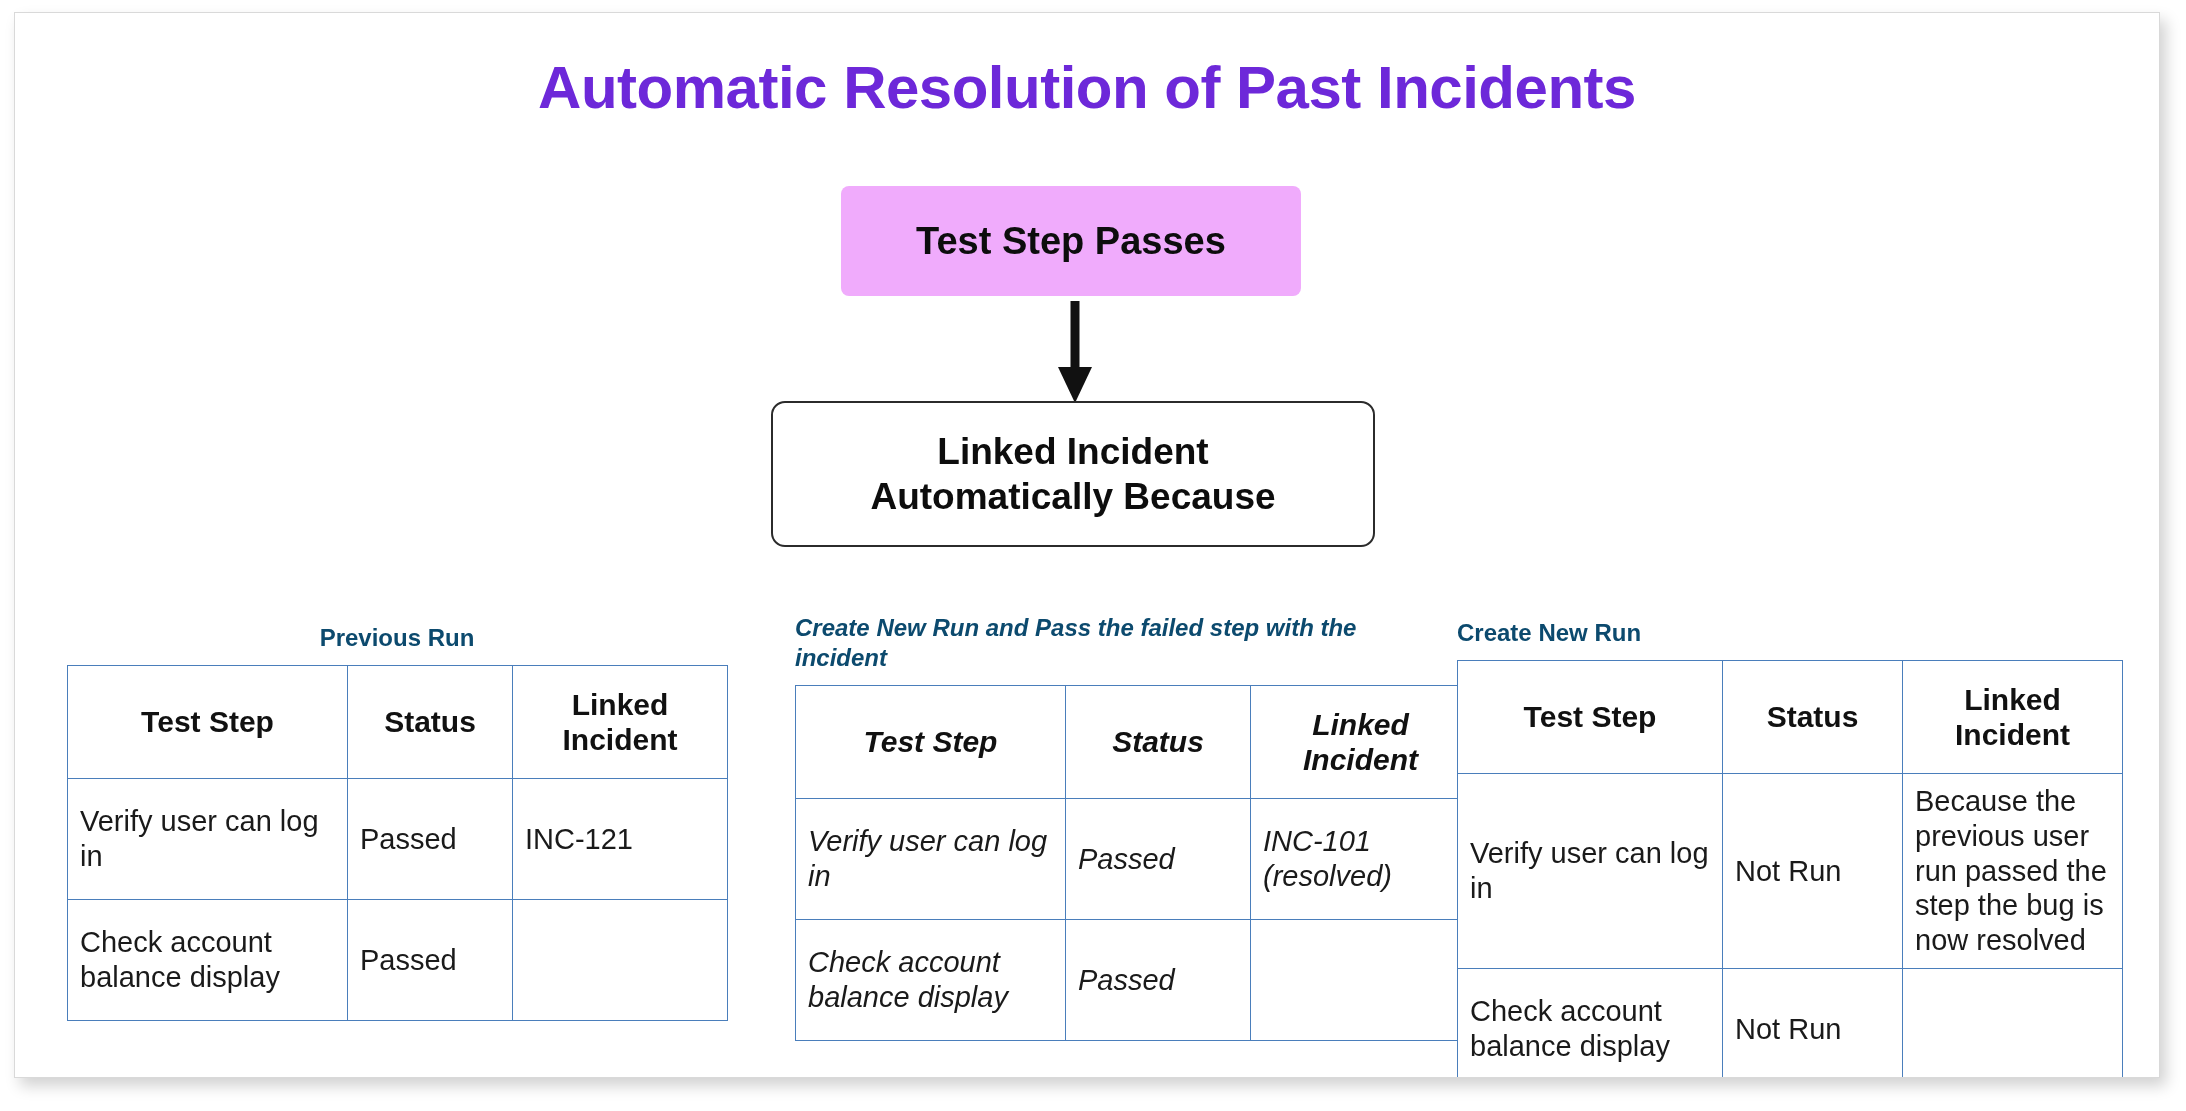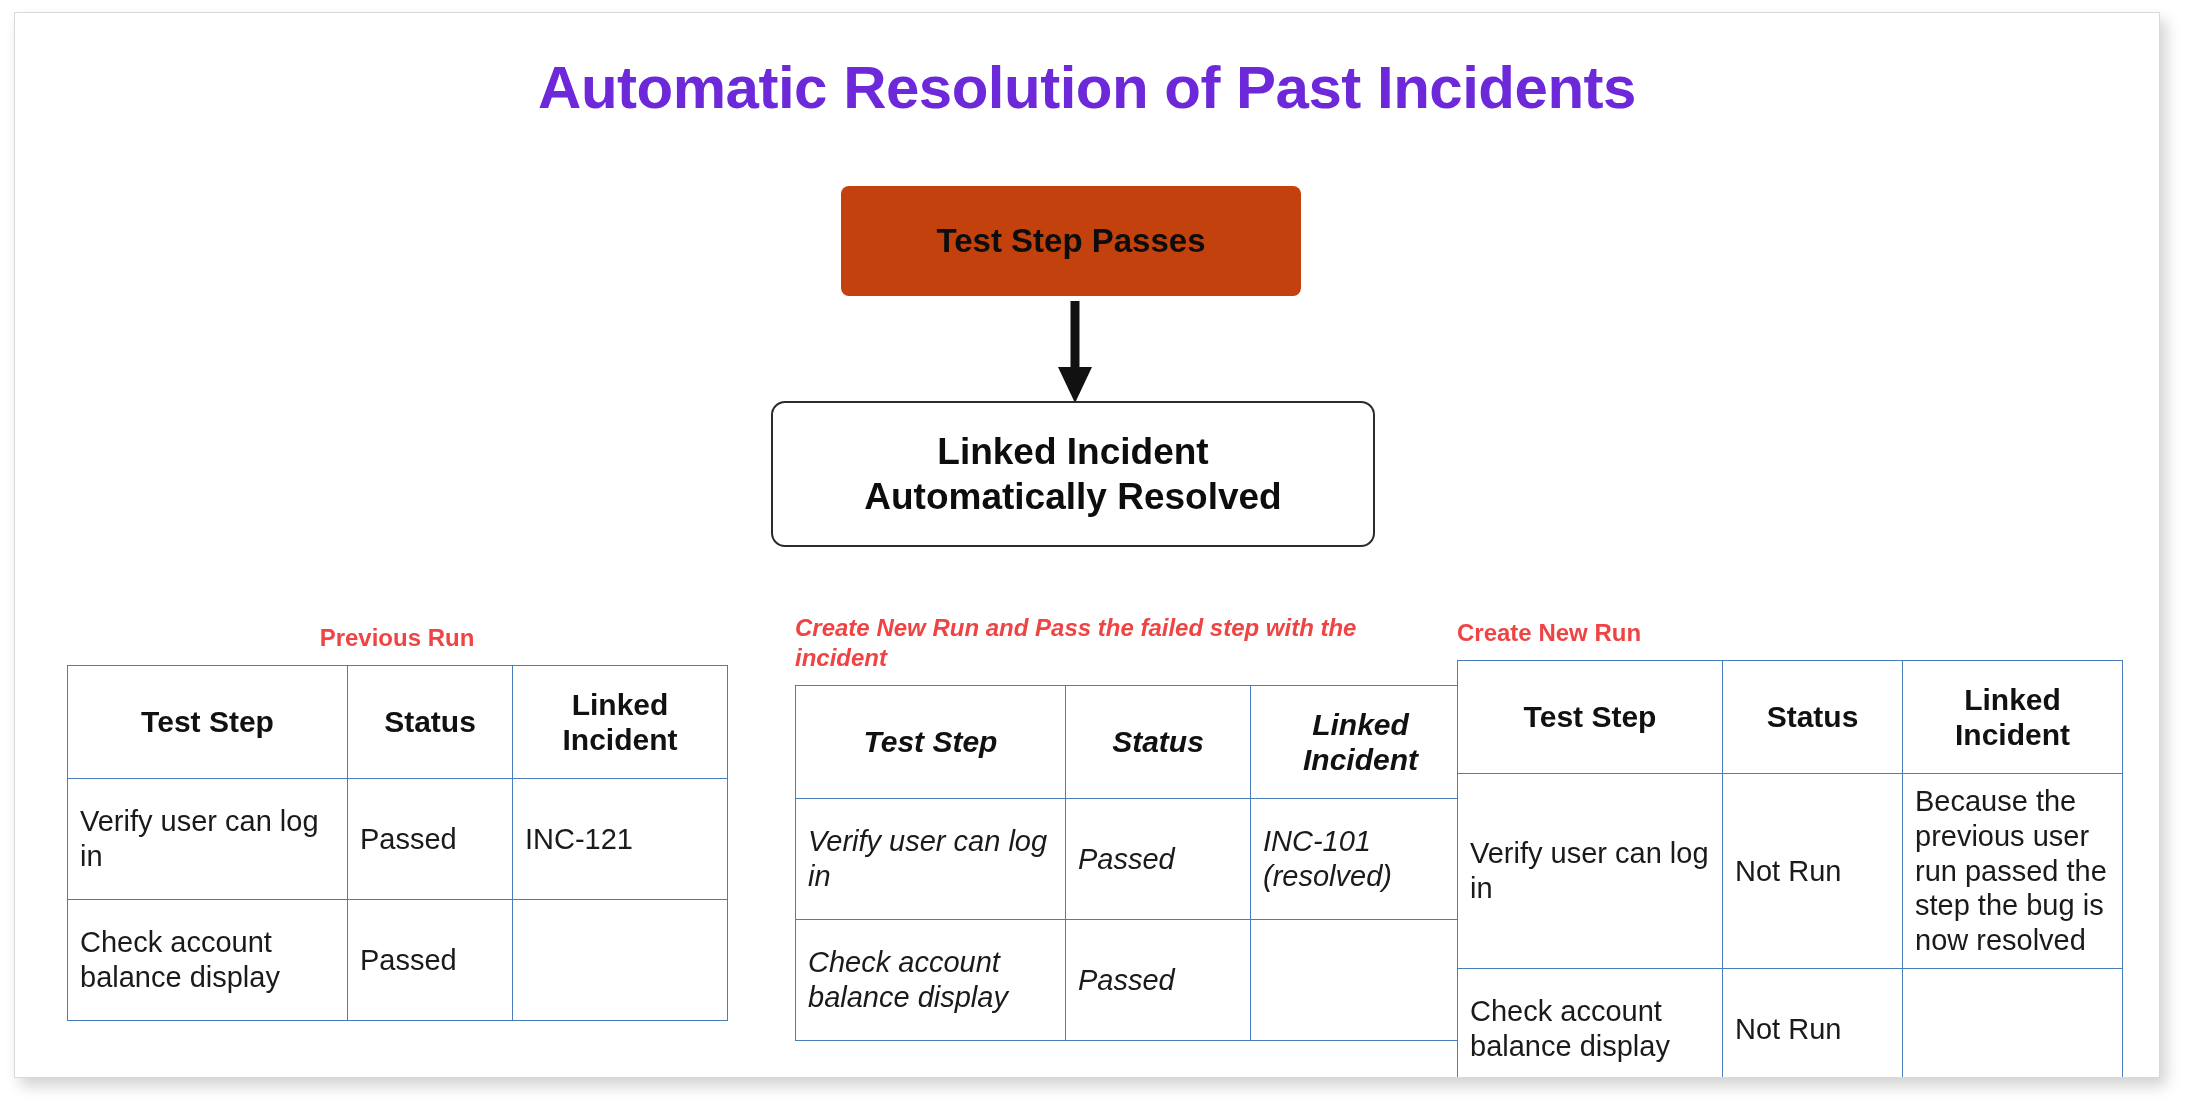--- a/index.html
+++ b/index.html
@@ -46,26 +46,26 @@
     letter-spacing: -0.5px;
   }
 
   
   .flow-pass {
     position: absolute;
     left: 826px;
     top: 173px;
     width: 460px;
     height: 110px;
-    background: #c2410c;
+    background: #f0abfc;
     border-radius: 8px;
     display: flex;
     align-items: center;
     justify-content: center;
-    font-size: 33px;
+    font-size: 38px;
     font-weight: bold;
     color: #0d0d0d;
     text-align: center;
   }
 
   .arrow-wrap {
     position: absolute;
     left: 1040px;
     top: 288px;
     width: 40px;
@@ -92,21 +92,21 @@
     text-align: center;
   }
 
   
   .tbl-block {
     position: absolute;
   }
   .tbl-caption {
     font-size: 24px;
     font-weight: bold;
-    color: #ef4444;
+    color: #0c4a6e;
     line-height: 1.25;
     margin-bottom: 12px;
   }
   table.grid {
     border-collapse: collapse;
     table-layout: fixed;
     background: #ffffff;
   }
   table.grid th, table.grid td {
     border: 1px solid #4a7ebb;
@@ -176,21 +176,21 @@
 
     <div class="arrow-wrap">
       <svg width="40" height="104" viewBox="0 0 40 104" aria-hidden="true">
         <line x1="20" y1="0" x2="20" y2="74" stroke="#111111" stroke-width="9"></line>
         <polygon points="20,102 3,66 37,66" fill="#111111"></polygon>
       </svg>
     </div>
 
     <div class="flow-resolved">
       <span>Linked Incident</span>
-      <span>Automatically Resolved</span>
+      <span>Automatically Because</span>
     </div>
 
     <div class="tbl-block" id="block1">
       <div class="tbl-caption">Previous Run</div>
       <table class="grid">
         <colgroup>
             <col class="c1">
             <col class="c2">
             <col class="c3">
           </colgroup>

